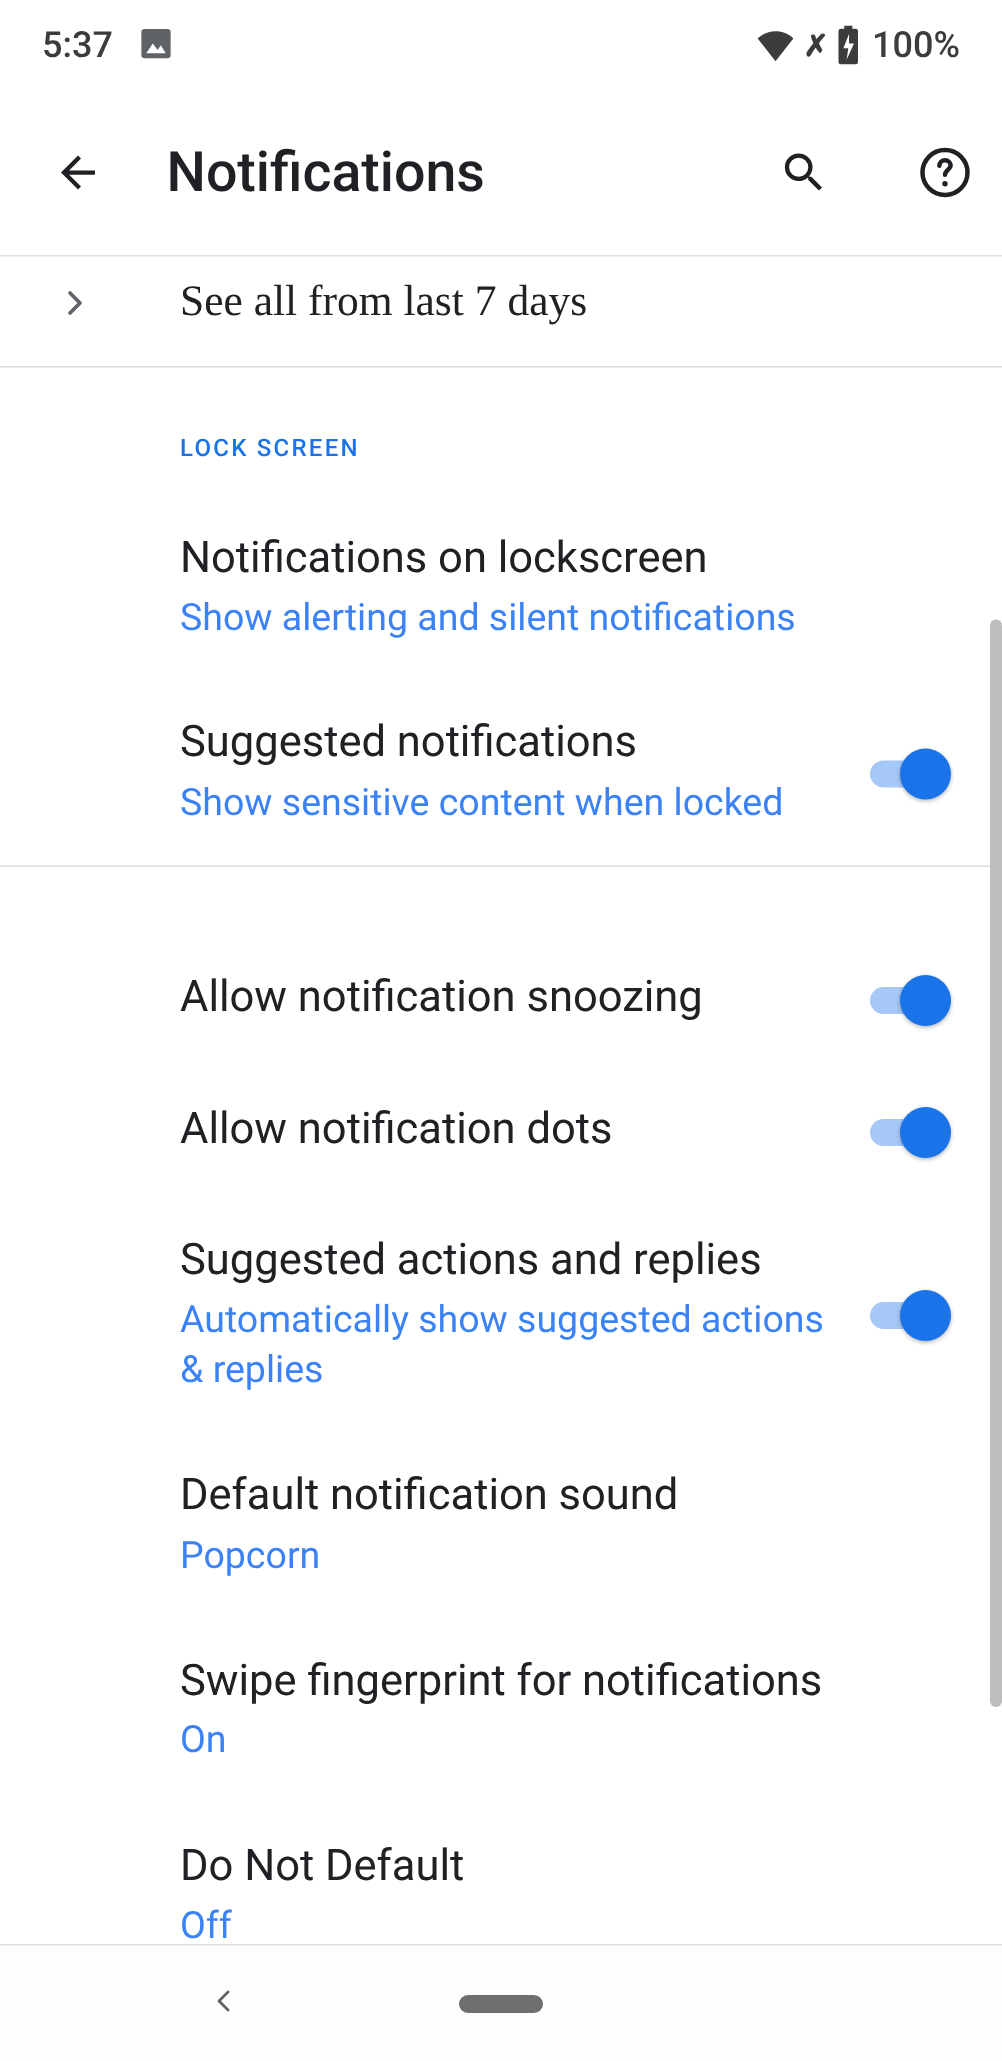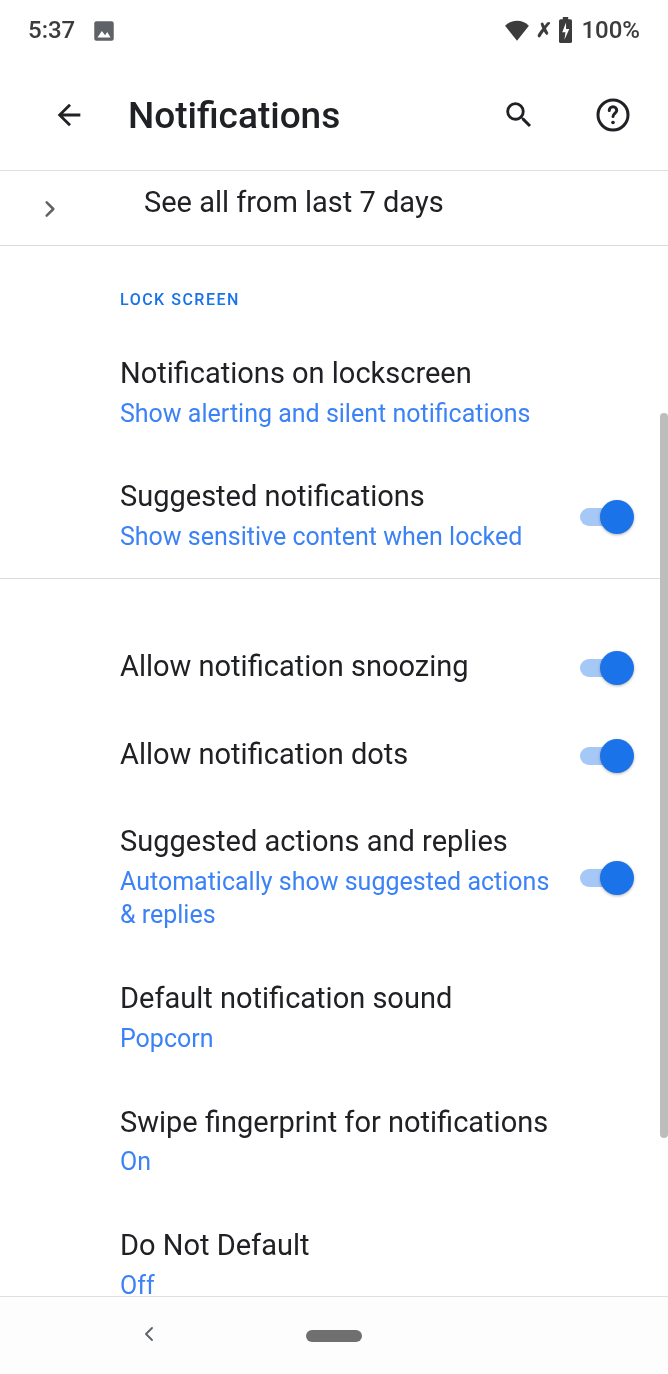--- a/index.html
+++ b/index.html
@@ -16,27 +16,27 @@
   .status-bar {
     height: 60px;
     padding: 0 28px;
     display: flex;
     align-items: center;
     justify-content: space-between;
     font-size: 24px;
     color: #3c3c3c;
     font-weight: 500;
   }
-  .status-left { display: flex; align-items: flex-end; gap: 16px; }
+  .status-left { display: flex; align-items: flex-start; gap: 16px; }
   .status-right { display: flex; align-items: center; gap: 6px; }
   .status-icon { display: inline-flex; }
   
   .app-bar {
     height: 110px;
-    padding: 0 34px;
+    padding: 0 17px;
     display: flex;
     align-items: center;
     gap: 38px;
   }
   .app-bar .title {
     flex: 1;
     font-size: 37px;
     font-weight: 500;
     color: #202124;
   }
@@ -47,22 +47,23 @@
   .row {
     display: flex;
     align-items: center;
     padding: 18px 34px 18px 34px;
     min-height: 72px;
   }
   .row.see-all {
     padding-left: 30px;
     padding-top: 14px;
     padding-bottom: 26px;
-    gap: 74px;
-    align-items: flex-end;
+    gap: 50px;
+    align-items: center;
+    font-family: Liberation Serif, serif;
   }
   .row.see-all .label { font-size: 29px; }
   .section-header {
     padding: 44px 34px 22px 120px;
     font-size: 16px;
     letter-spacing: 1.5px;
     color: #1a73e8;
     font-weight: 500;
   }
   .setting {

